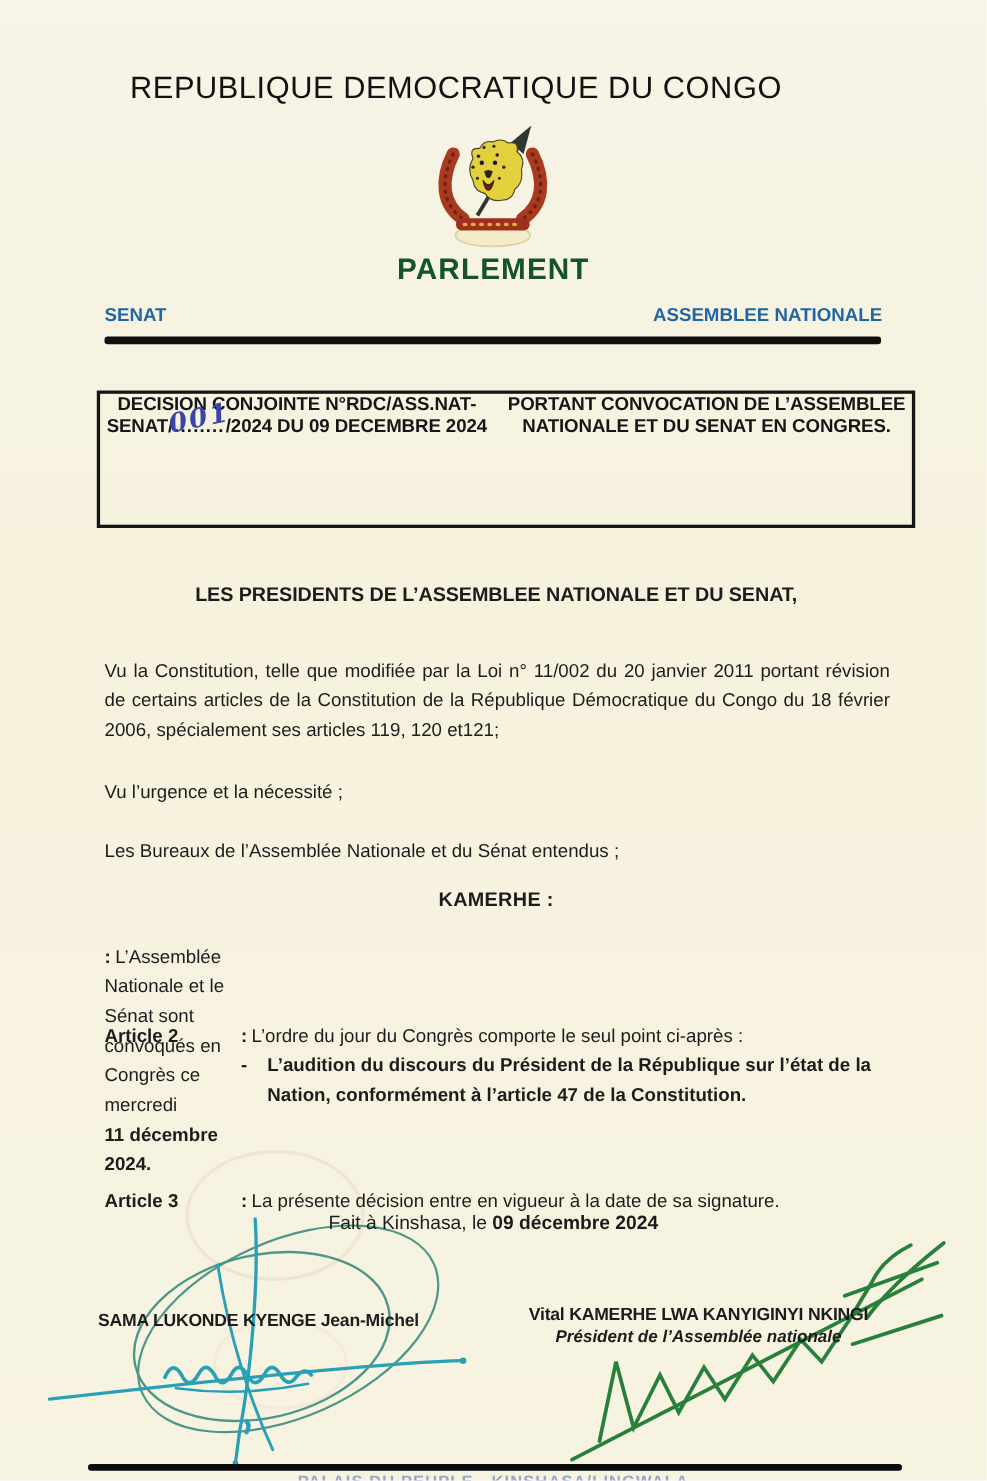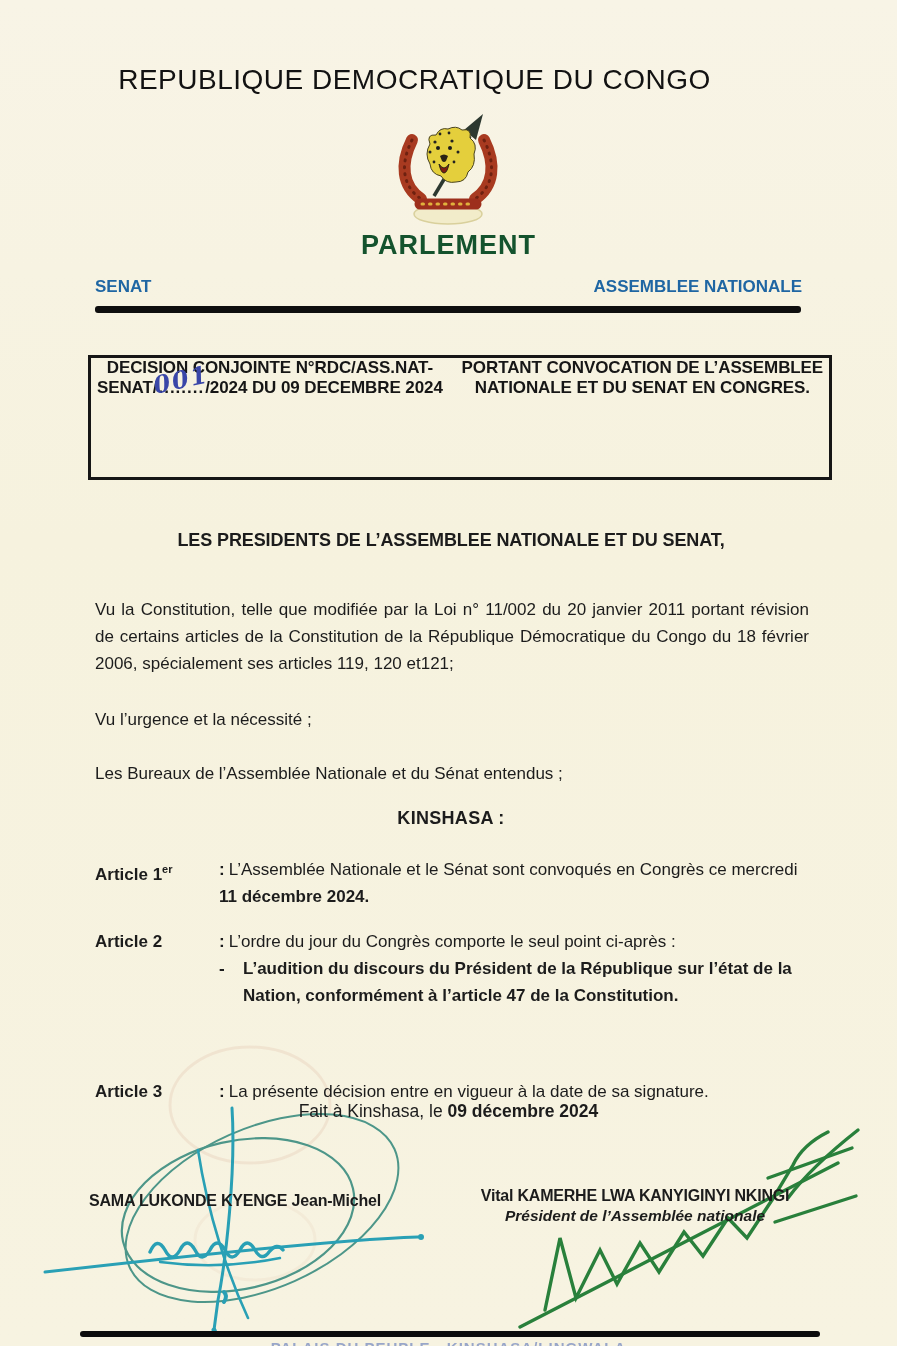--- a/index.html
+++ b/index.html
@@ -158,27 +158,24 @@
   <span>Vu la Constitution, telle que modifiée par la Loi n° 11/002 du 20 janvier 2011 portant révision de certains articles de la Constitution de la République Démocratique du Congo du 18 février 2006, spécialement ses articles 119, 120 et121;</span>
 </div>
 <div class="abs para p2">
   <span>Vu l’urgence et la nécessité ;</span>
 </div>
 <div class="abs para p3">
   <span>Les Bureaux de l’Assemblée Nationale et du Sénat entendus ;</span>
 </div>
 
 <div class="abs center decide">
-  <span>KINSHASA :</span>
+  <span>KAMERHE :</span>
 </div>
 
 <div class="abs article a1">
-  <div class="art-label">
-    <span>Article 1</span><sup>er</sup>
-  </div>
   <div>
     <span class="colon">:</span><span>L’Assemblée Nationale et le Sénat sont convoqués en Congrès ce mercredi</span>
     <span class="bold-date">11 décembre 2024.</span>
   </div>
 </div>
 
 <div class="abs article a2">
   <div class="art-label">
     <span>Article 2</span>
   </div>

